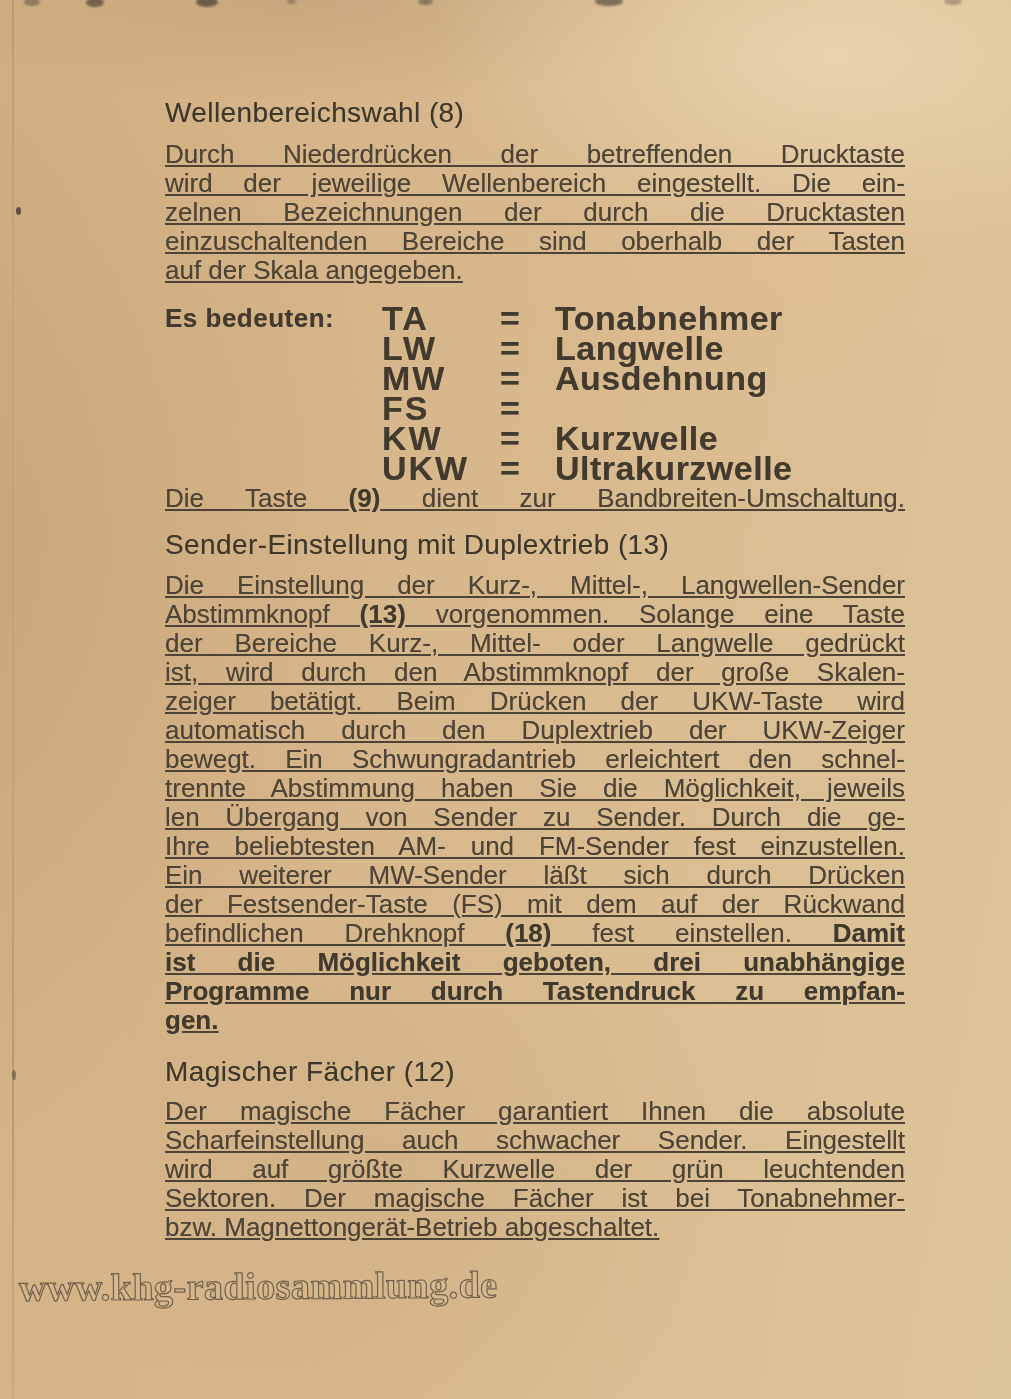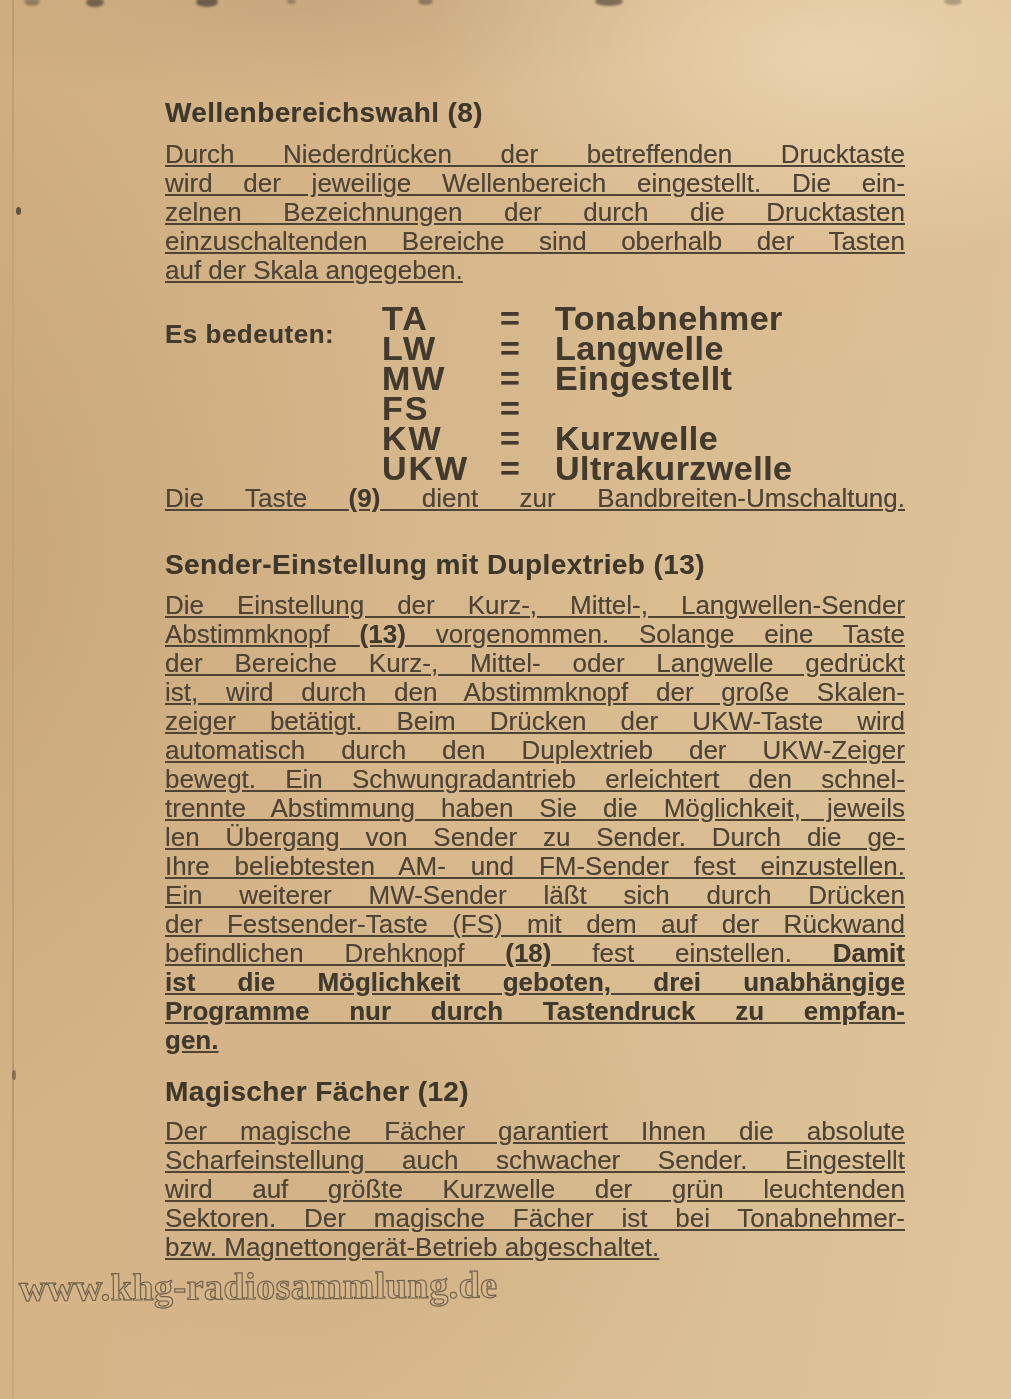--- a/index.html
+++ b/index.html
@@ -29,34 +29,34 @@
     filter:blur(0.6px);
   }
   .speck{position:absolute;background:#463b2f;border-radius:50%;}
 
   .content{
     position:absolute;left:165px;top:97px;width:740px;
     color:#4d4336;
     text-shadow:0 0 0.4px rgba(70,58,45,0.45);
   }
   h2{
-    margin:0;font-size:28px;line-height:32px;font-weight:bold;
+    margin:0;font-size:28px;line-height:32px;font-weight:normal;
     letter-spacing:0.4px;color:#3e372c;
   }
   .sec1 h2{margin-bottom:11px;}
-  .sec2{margin-top:36px;} .sec2 h2{margin-bottom:10px;}
+  .sec2{margin-top:16px;} .sec2 h2{margin-bottom:10px;}
   .sec3{margin-top:21px;} .sec3 h2{margin-bottom:9px;}
 
   .para{font-size:26px;text-decoration:underline;}
   .line{line-height:29px;text-align:justify;text-align-last:justify;}
   .line.last{text-align-last:left;}
   .line b{font-weight:bold;color:#40392d;}
 
   .abbr-block{position:relative;margin-top:18px;margin-bottom:1px;font-weight:bold;color:#423a2e;}
-  .abbr-intro{position:absolute;left:0;top:16px;font-size:26px;line-height:30px;letter-spacing:0.5px;}
+  .abbr-intro{position:absolute;left:0;top:0;font-size:26px;line-height:30px;letter-spacing:0.5px;}
   .abbr-row{display:flex;font-size:34px;line-height:30px;}
   .abbr-row .c1{margin-left:217px;width:118px;letter-spacing:2px;}
   .abbr-row .c2{width:55px;}
   .abbr-row .c3{flex:1;letter-spacing:0.5px;}
 
   .note{margin:0;}
 
   .watermark{
     position:absolute;left:19px;top:1264px;
     font-family:"Liberation Serif", serif;
@@ -104,21 +104,21 @@
               <span class="c3">Tonabnehmer</span>
             </div>
             <div class="abbr-row">
               <span class="c1">LW</span>
               <span class="c2">=</span>
               <span class="c3">Langwelle</span>
             </div>
             <div class="abbr-row">
               <span class="c1">MW</span>
               <span class="c2">=</span>
-              <span class="c3">Eingestellt</span>
+              <span class="c3">Ausdehnung</span>
             </div>
             <div class="abbr-row">
               <span class="c1">FS</span>
               <span class="c2">=</span>
             </div>
             <div class="abbr-row">
               <span class="c1">KW</span>
               <span class="c2">=</span>
               <span class="c3">Kurzwelle</span>
             </div>

